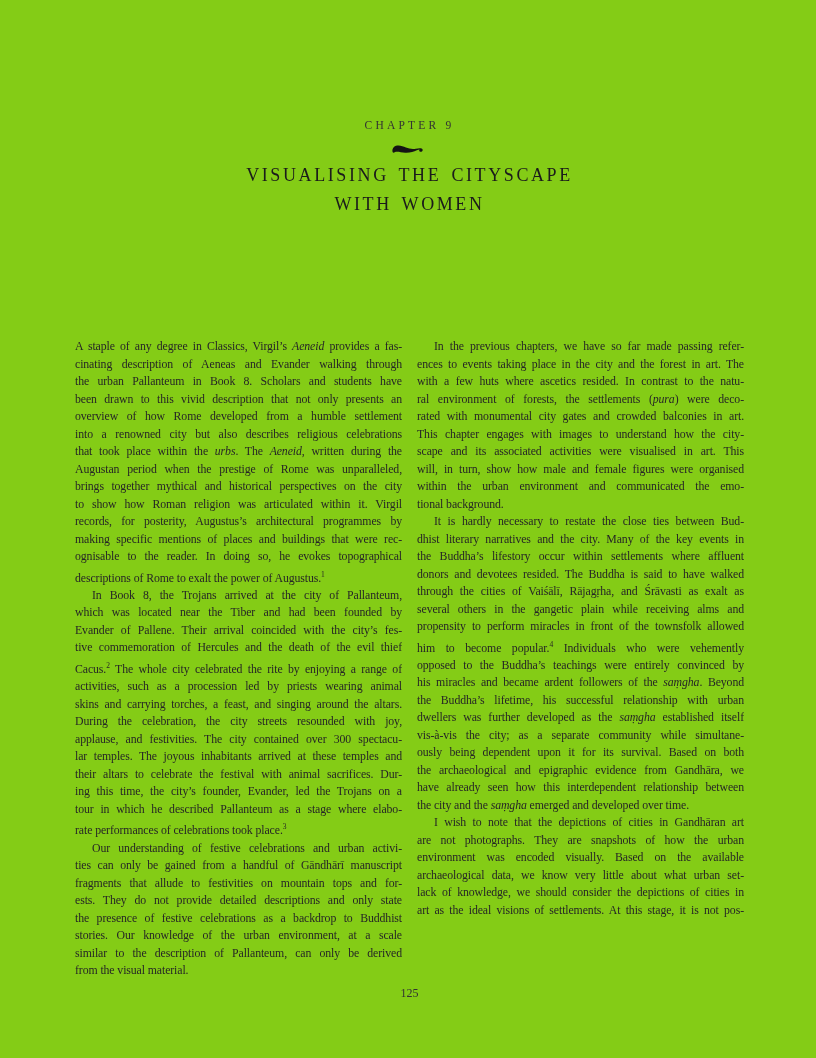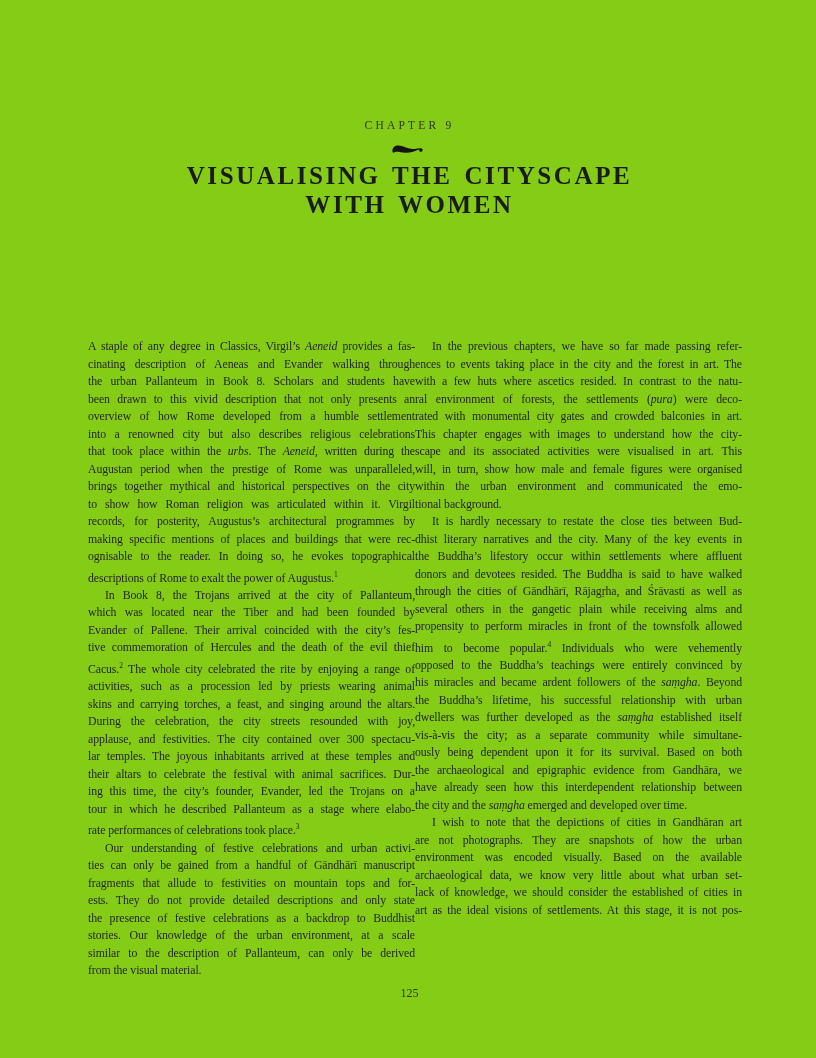--- a/index.html
+++ b/index.html
@@ -21,33 +21,33 @@
     font-size: 11.5px;
     letter-spacing: 3.2px;
     color: #333333;
   }
   .ornament {
     margin: 9px auto 4px auto;
     width: 40px; height: 17px;
   }
   .ornament svg { display: block; width: 40px; height: 17px; }
   .title-line {
-    font-size: 25px;
+    font-size: 18px;
     line-height: 29px;
     letter-spacing: 2.6px;
     word-spacing: 3px;
     color: #1b1b1b;
-    font-weight: bold;
   }
 
   .columns {
     position: absolute;
-    top: 338px; left: 88px;
+    top: 338px; left: 75px;
     width: 669px;
     display: flex;
+    gap: 15px;
   }
   .column {
     width: 327px;
     overflow: hidden;
   }
   .line {
     font-size: 11.8px;
     line-height: 17.5px;
     letter-spacing: -0.1px;
     white-space: nowrap;
@@ -149,37 +149,37 @@
         <div class="line"><span>rated with monumental city gates and crowded balconies in art.</span></div>
         <div class="line"><span>This chapter engages with images to understand how the city-</span></div>
         <div class="line"><span>scape and its associated activities were visualised in art. This</span></div>
         <div class="line"><span>will, in turn, show how male and female figures were organised</span></div>
         <div class="line"><span>within the urban environment and communicated the emo-</span></div>
         <div class="line end"><span>tional background.</span></div>
         <div class="line indent"><span>It is hardly necessary to restate the close ties between Bud-</span></div>
         <div class="line"><span>dhist literary narratives and the city. Many of the key events in</span></div>
         <div class="line"><span>the Buddha’s lifestory occur within settlements where affluent</span></div>
         <div class="line"><span>donors and devotees resided. The Buddha is said to have walked</span></div>
-        <div class="line"><span>through the cities of Gāndhārī, Rājagṛha, and Śrāvasti as well as</span></div>
+        <div class="line"><span>through the cities of Vaiśālī, Rājagṛha, and Śrāvasti as exalt as</span></div>
         <div class="line"><span>several others in the gangetic plain while receiving alms and</span></div>
         <div class="line"><span>propensity to perform miracles in front of the townsfolk allowed</span></div>
         <div class="line"><span>him to become popular.</span><span class="sup">4</span><span> Individuals who were vehemently</span></div>
         <div class="line"><span>opposed to the Buddha’s teachings were entirely convinced by</span></div>
         <div class="line"><span>his miracles and became ardent followers of the </span><span class="it">saṃgha</span><span>. Beyond</span></div>
         <div class="line"><span>the Buddha’s lifetime, his successful relationship with urban</span></div>
         <div class="line"><span>dwellers was further developed as the </span><span class="it">saṃgha</span><span> established itself</span></div>
         <div class="line"><span>vis-à-vis the city; as a separate community while simultane-</span></div>
         <div class="line"><span>ously being dependent upon it for its survival. Based on both</span></div>
         <div class="line"><span>the archaeological and epigraphic evidence from Gandhāra, we</span></div>
         <div class="line"><span>have already seen how this interdependent relationship between</span></div>
         <div class="line end"><span>the city and the </span><span class="it">saṃgha</span><span> emerged and developed over time.</span></div>
         <div class="line indent"><span>I wish to note that the depictions of cities in Gandhāran art</span></div>
         <div class="line"><span>are not photographs. They are snapshots of how the urban</span></div>
         <div class="line"><span>environment was encoded visually. Based on the available</span></div>
         <div class="line"><span>archaeological data, we know very little about what urban set-</span></div>
-        <div class="line"><span>lack of knowledge, we should consider the established of cities in</span></div>
+        <div class="line"><span>lack of knowledge, we should consider the depictions of cities in</span></div>
         <div class="line"><span>art as the ideal visions of settlements. At this stage, it is not pos-</span></div>
       </div>
   </div>
 
   <div class="page-number">125</div>
 
 </div>
 
 </body></html>

